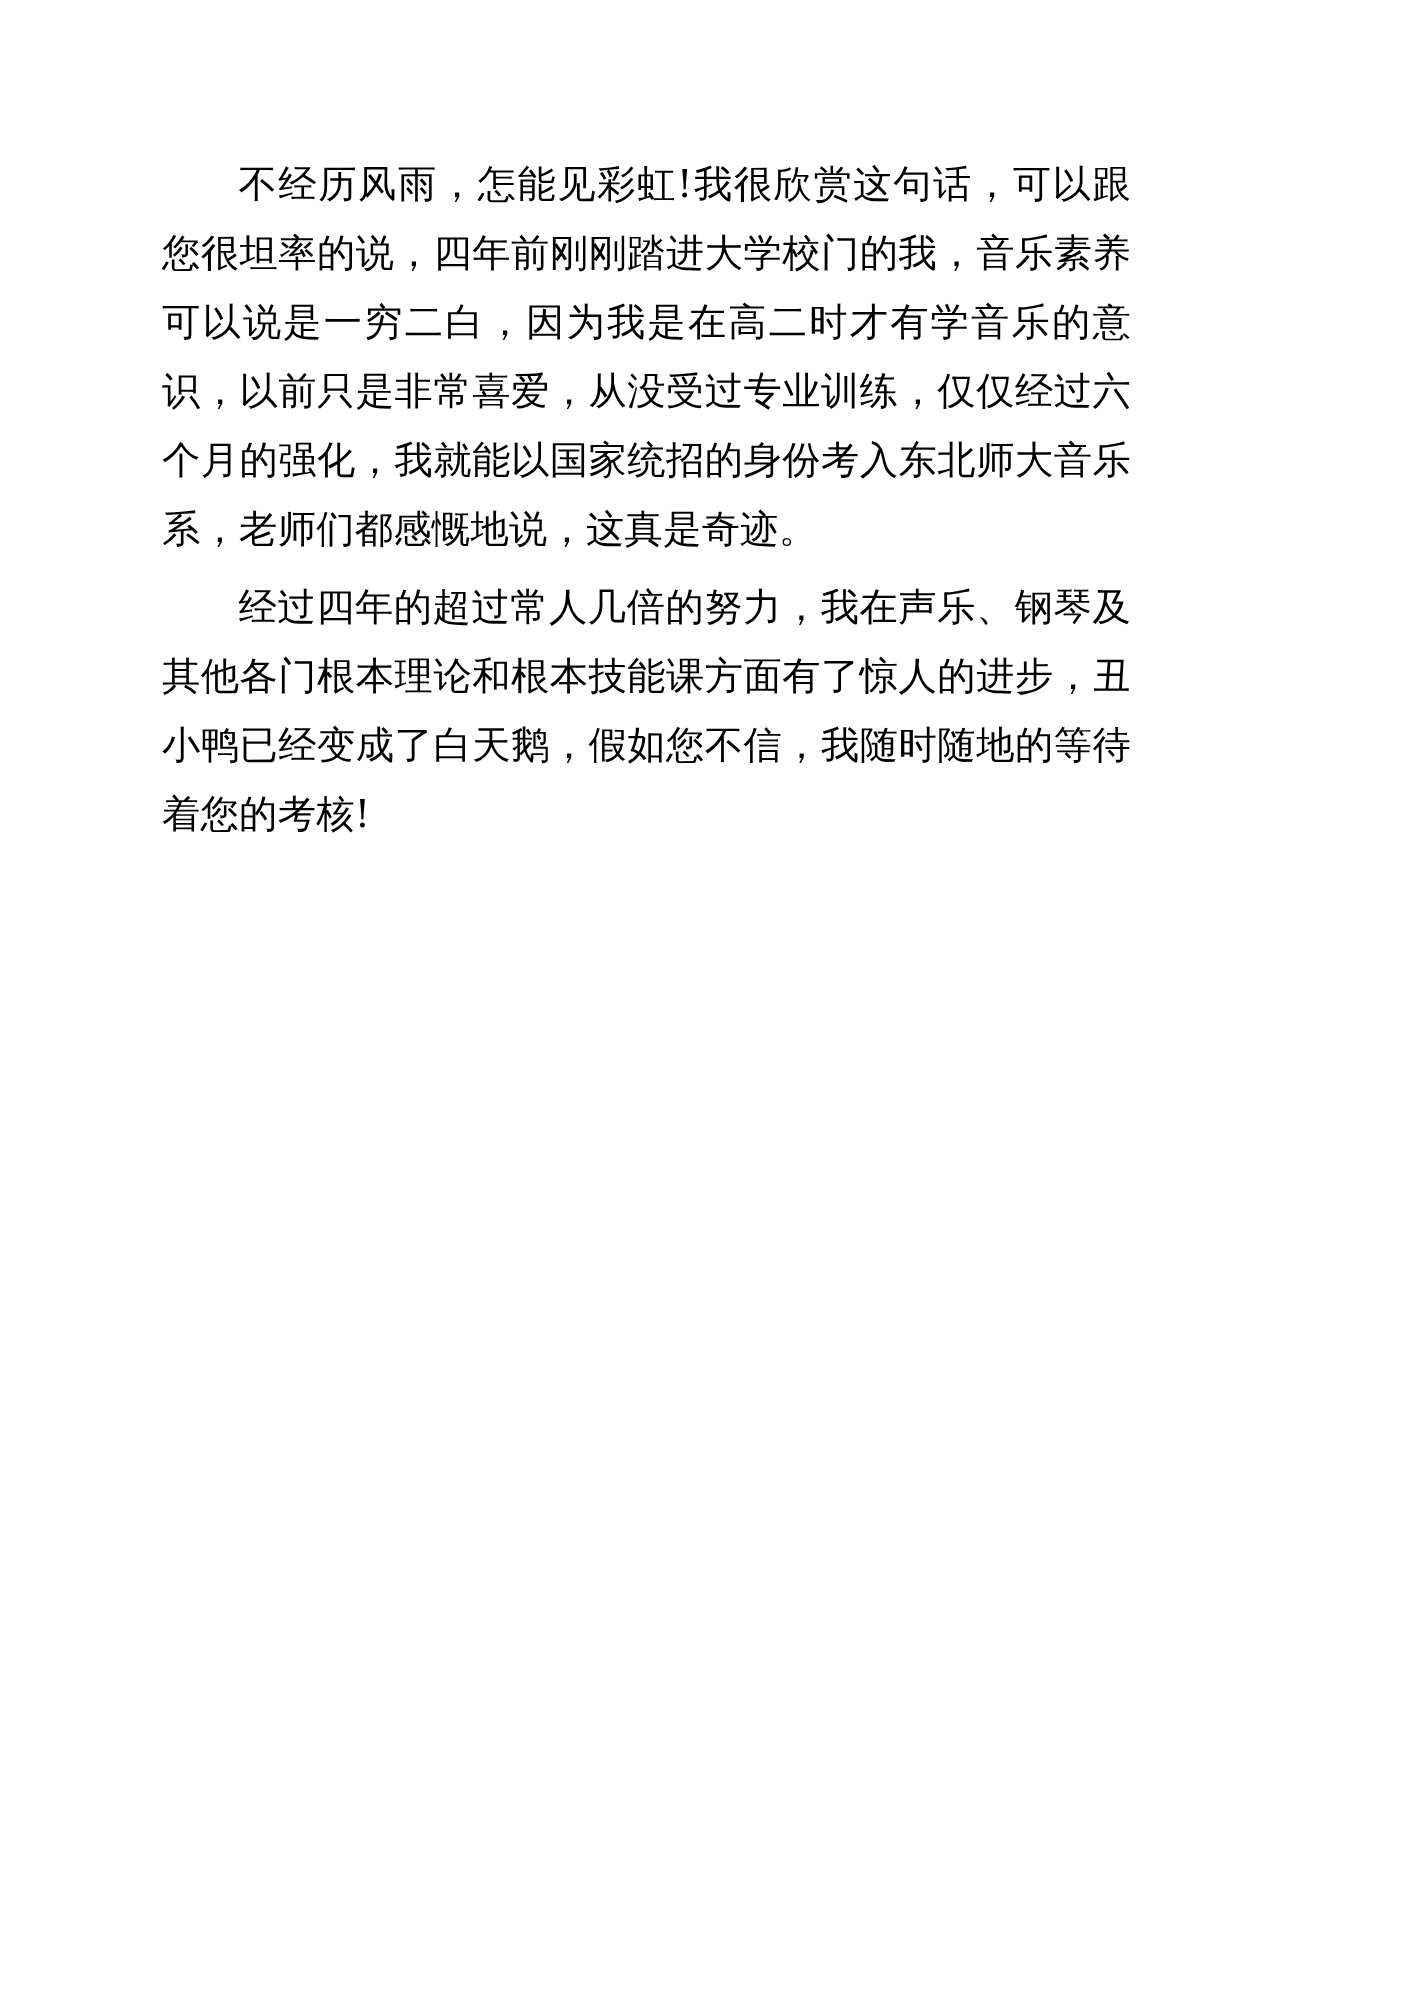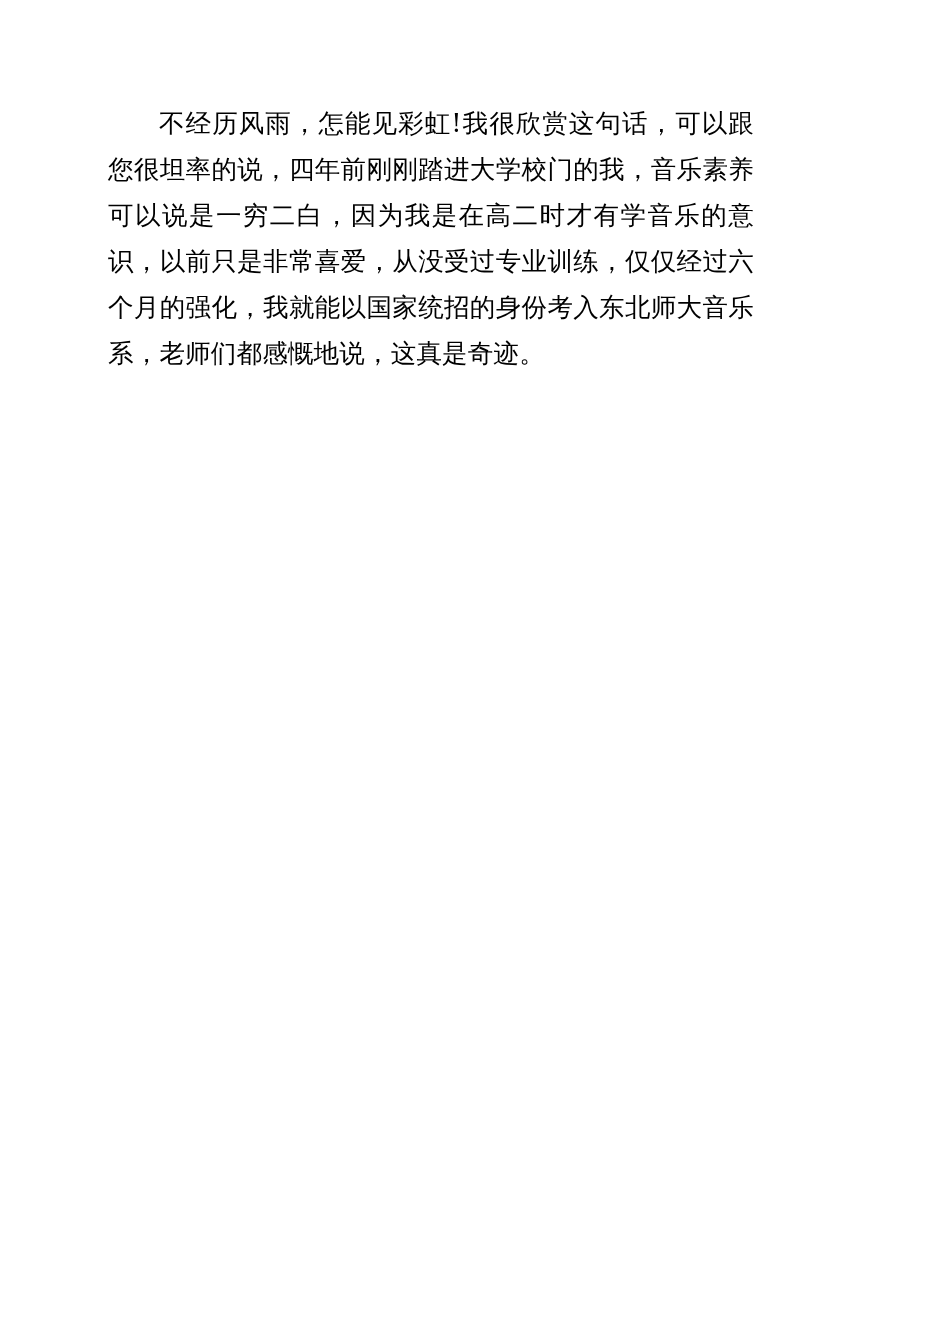--- a/index.html
+++ b/index.html
@@ -34,14 +34,15 @@
     letter-spacing: 0.2px;
     word-break: break-all;
   }
 </style>
 </head>
 <body>
 
 <div class="page">
   <div class="doc-body">
     <p class="para">不经历风雨，怎能见彩虹!我很欣赏这句话，可以跟您很坦率的说，四年前刚刚踏进大学校门的我，音乐素养可以说是一穷二白，因为我是在高二时才有学音乐的意识，以前只是非常喜爱，从没受过专业训练，仅仅经过六个月的强化，我就能以国家统招的身份考入东北师大音乐系，老师们都感慨地说，这真是奇迹。</p>
+    <p class="para">经过四年的超过常人几倍的努力，我在声乐、钢琴及其他各门根本理论和根本技能课方面有了惊人的进步，丑小鸭已经变成了白天鹅，假如您不信，我随时随地的等待着您的考核!</p>
   </div>
 </div>
 
 </body></html>

